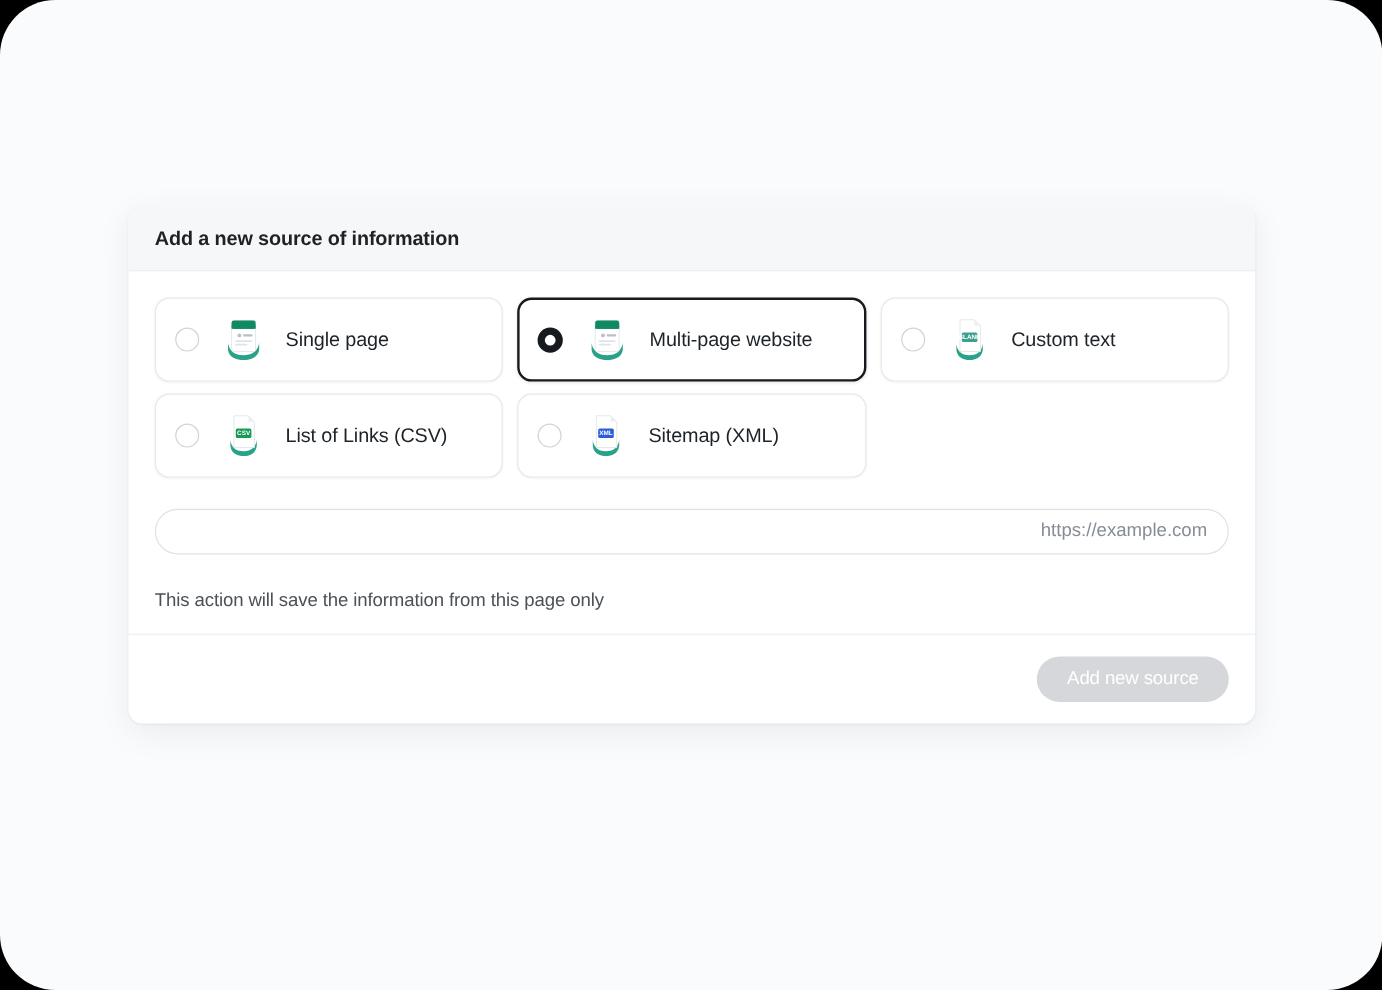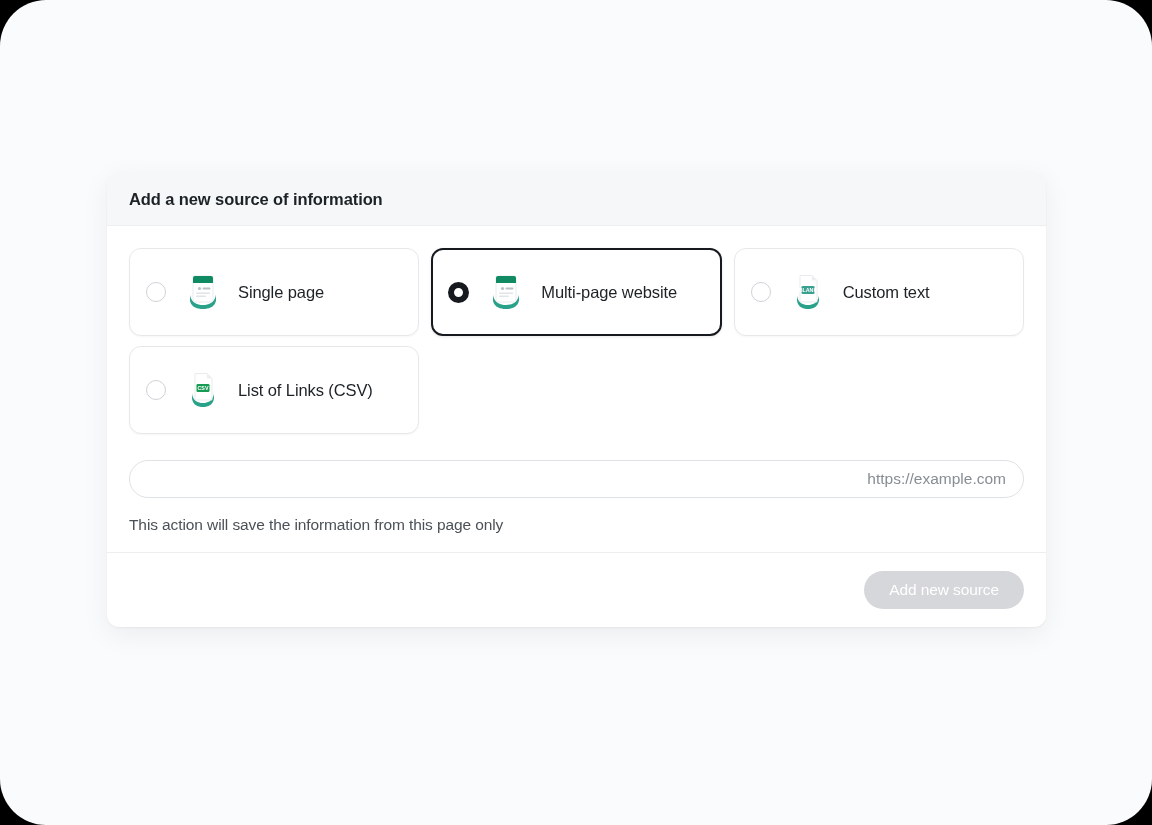--- a/index.html
+++ b/index.html
@@ -69,21 +69,21 @@
     grid-template-columns: repeat(3, 1fr);
     column-gap: 12px;
     row-gap: 10px;
   }
 
   .option-card {
     position: relative;
     display: flex;
     align-items: center;
     box-sizing: border-box;
-    height: 88px;
+    height: 70px;
     padding: 0 16px;
     background: #ffffff;
     border: 1px solid #e6e8ea;
     border-radius: 12px;
     cursor: pointer;
     box-shadow: 0 1px 2px rgba(16,24,40,0.04);
   }
   .option-card.is-selected {
     border: 2px solid #16191d;
     box-shadow: 0 1px 3px rgba(16,24,40,0.10);
@@ -147,21 +147,21 @@
     font-size: 15.5px;
     color: #1d2227;
     outline: none;
     text-align: right;
   }
   .url-input::placeholder {
     color: #878d94;
     opacity: 1;
   }
   .field-hint {
-    margin-top: 18px;
+    margin-top: 30px;
     font-size: 15.5px;
     color: #4b5157;
     letter-spacing: -0.1px;
   }
 
   
   .card-footer {
     border-top: 1px solid #eceef0;
     height: 75px;
     box-sizing: border-box;
@@ -245,20 +245,32 @@
             <span class="option-icon">
   <svg viewBox="0 0 30 36" width="30" height="36" aria-hidden="true">
     <path d="M4 21 C4 21 4 31 15 31 C26 31 26 21 26 21 L26 26 C26 26 26 35 15 35 C4 35 4 26 4 26 Z" fill="#2aa189"></path>
     <path d="M7 1.5 L19 1.5 L24 6.5 L24 28 L7 28 Z" fill="#ffffff" stroke="#e3e6e8" stroke-width="0.8"></path>
     <path d="M19 1.5 L24 6.5 L19 6.5 Z" fill="#eceff1"></path>
     <rect x="8.5" y="12" width="13" height="8" rx="1.3" fill="#179b54"></rect>
     <text x="15" y="17.9" font-family="'Liberation Sans', sans-serif" font-size="5.3" font-weight="bold" fill="#ffffff" text-anchor="middle">CSV</text>
   </svg></span>
             <span class="option-label">List of Links (CSV)</span>
           </div>
+          <div class="option-card">
+            <span class="radio"></span>
+            <span class="option-icon">
+  <svg viewBox="0 0 30 36" width="30" height="36" aria-hidden="true">
+    <path d="M4 21 C4 21 4 31 15 31 C26 31 26 21 26 21 L26 26 C26 26 26 35 15 35 C4 35 4 26 4 26 Z" fill="#2aa189"></path>
+    <path d="M7 1.5 L19 1.5 L24 6.5 L24 28 L7 28 Z" fill="#ffffff" stroke="#e3e6e8" stroke-width="0.8"></path>
+    <path d="M19 1.5 L24 6.5 L19 6.5 Z" fill="#eceff1"></path>
+    <rect x="8.5" y="12" width="13" height="8" rx="1.3" fill="#2b5fd9"></rect>
+    <text x="15" y="17.9" font-family="'Liberation Sans', sans-serif" font-size="5.3" font-weight="bold" fill="#ffffff" text-anchor="middle">XML</text>
+  </svg></span>
+            <span class="option-label">Sitemap (XML)</span>
+          </div>
         </div>
 
       <div class="field-block">
         <input class="url-input" type="text" placeholder="https://example.com" style="">
         <div class="field-hint">This action will save the information from this page only</div>
       </div>
 
     </div>
 
     <div class="card-footer">

